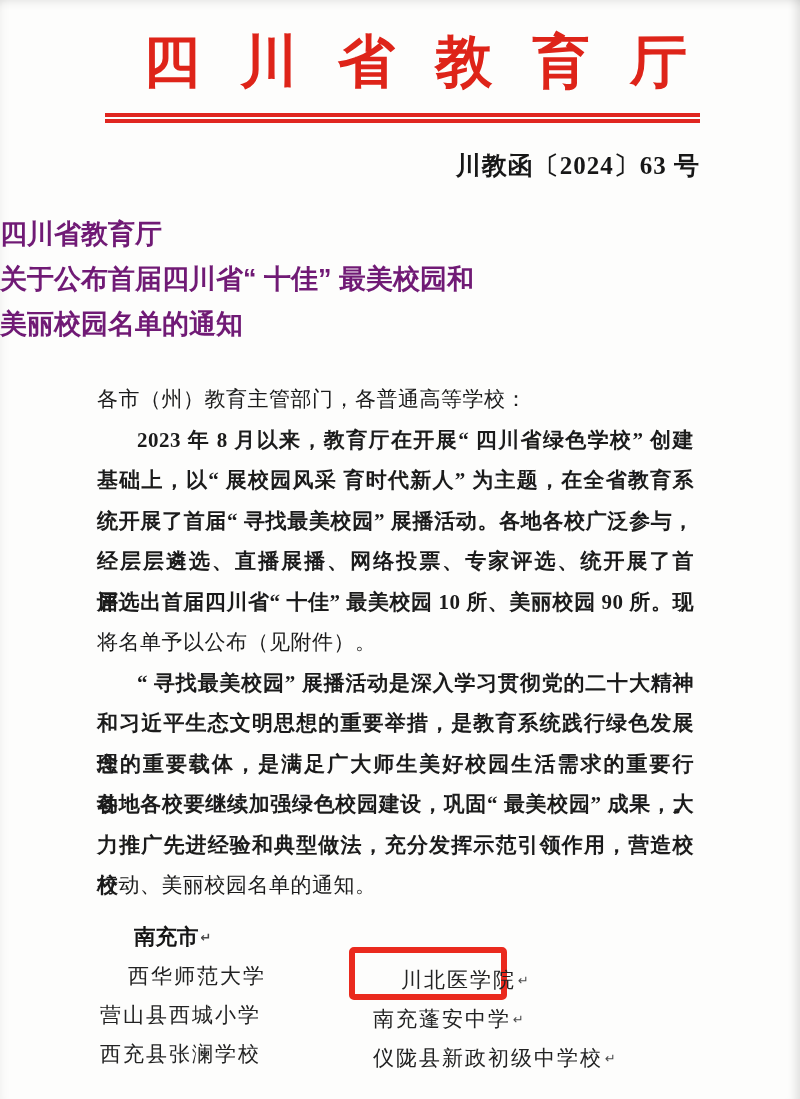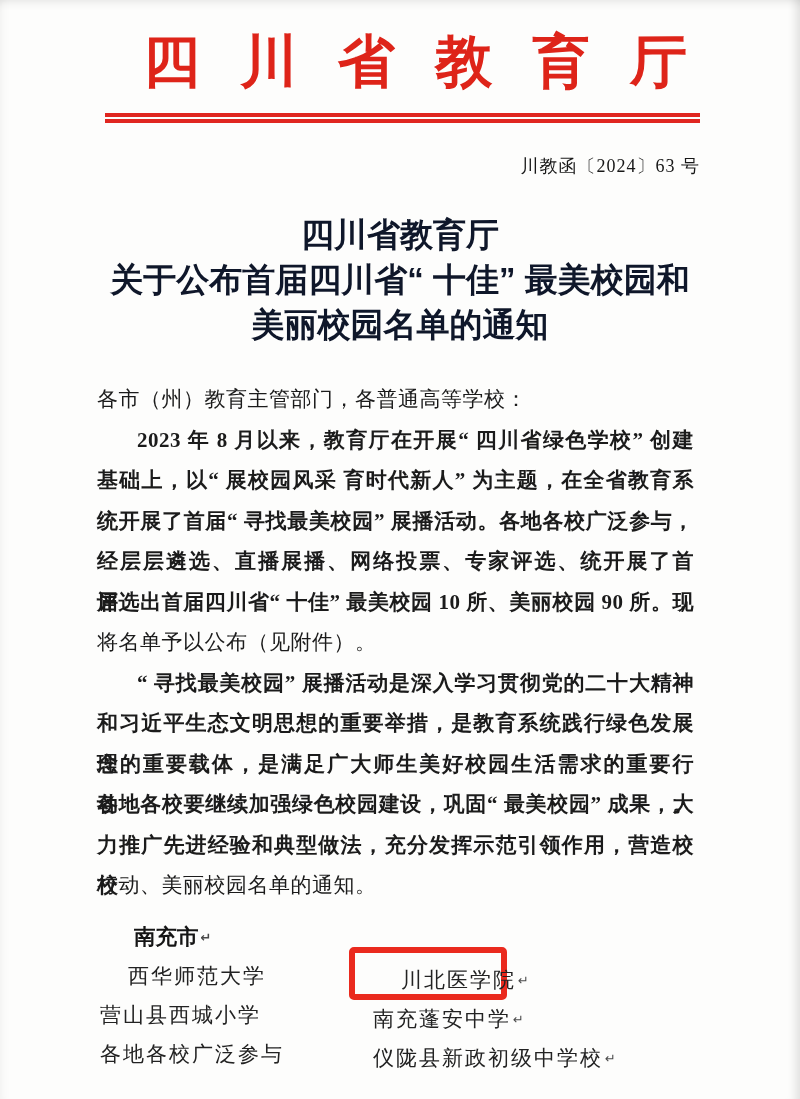--- a/index.html
+++ b/index.html
@@ -25,30 +25,30 @@
     font-family:"Liberation Serif","DejaVu Serif",serif;
   }
   .red-rule {
     position:absolute; left:105px; top:113px; width:595px; height:10px;
     border-top:4px solid #e02620;
     border-bottom:4px solid #e02620;
     background:#fdfdfc;
   }
   .doc-number {
     position:absolute; right:100px; top:152px;
-    font-size:18px; line-height:28px; color:#171717;
+    font-size:25px; line-height:28px; color:#171717;
     letter-spacing:1px;
+    font-weight:bold;
   }
   
   .notice-title {
     position:absolute; left:0; right:0; top:212px;
-    text-align:center;
     font-family:"Liberation Sans","DejaVu Sans",sans-serif;
-    font-weight:bold; color:#0f172a;
-    font-size:33px; line-height:45px;
+    font-weight:bold; color:#701a75;
+    font-size:27px; line-height:45px;
   }
   
   .body-text {
     position:absolute; left:97px; top:379px; width:597px;
     font-size:21px; line-height:40.5px; color:#1b1b1b;
     letter-spacing:0.5px;
   }
   .bodyline { height:40.5px; white-space:nowrap; }
   .bodyline.fill { text-align:justify; text-align-last:justify; white-space:normal;font-weight:bold; }
   .bodyline.indent { text-indent:40px; }
@@ -128,19 +128,19 @@
   </div>
 
   <div class="list-row row-2">
     <span>营山县西城小学</span>
     <span class="school-right">
       <span>南充蓬安中学</span><span class="return-mark">↵</span>
     </span>
   </div>
 
   <div class="list-row row-3">
-    <span>各地各校广泛参与</span>
+    <span>西充县张澜学校</span>
     <span class="school-right">
       <span>仪陇县新政初级中学校</span><span class="return-mark">↵</span>
     </span>
   </div>
 
 </div>
 
 </body></html>

